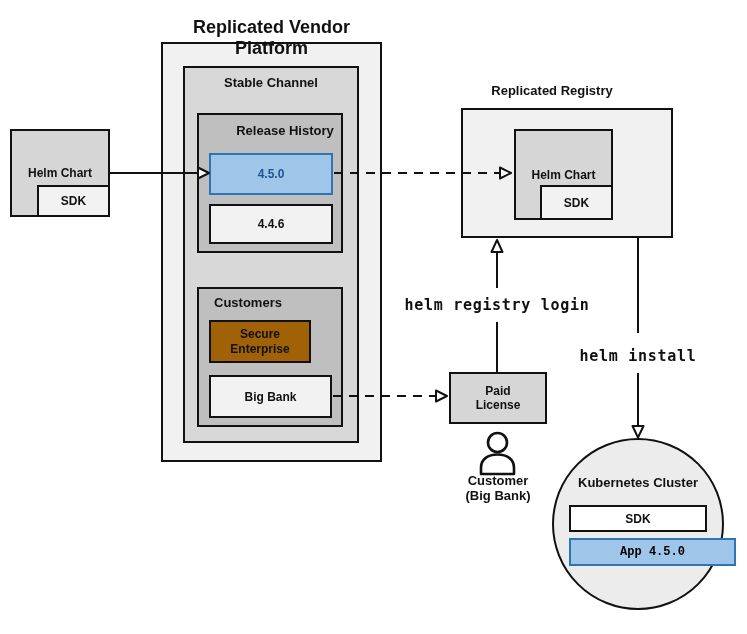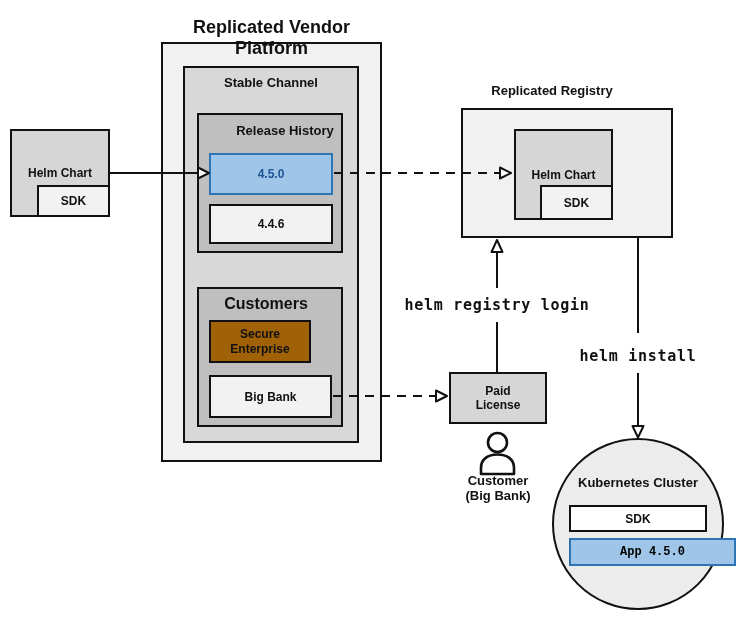--- a/index.html
+++ b/index.html
@@ -42,21 +42,21 @@
 
   
   #cluster{left:552px;top:438px;width:172px;height:172px;border-radius:50%;background:#ececec;}
   #k8s-sdk{left:569px;top:505px;width:138px;height:27px;background:#ffffff;}
   #k8s-app{left:569px;top:538px;width:167px;height:28px;background:#9fc5e8;border-color:#2e75b6;color:#000000;font-family:Liberation Mono, monospace;}
 
   
   #lbl-platform{left:161px;top:17px;width:221px;font-size:18px;}
   #lbl-stable{left:183px;top:75px;width:176px;font-size:13px;}
   #lbl-release{left:197px;top:123px;width:176px;font-size:13px;}
-  #lbl-customers{left:197px;top:295px;width:138px;font-size:16px;}
+  #lbl-customers{left:179px;top:295px;width:138px;font-size:13px;}
   #lbl-registry{left:446px;top:83px;width:212px;font-size:13px;}
   #lbl-cluster{left:552px;top:475px;width:172px;font-size:13px;}
   #lbl-customer{left:438px;top:473px;width:120px;font-size:13px;}
   #lbl-customer span{display:block;}
 
   #cmd-login{left:387px;top:296px;width:220px;}
   #cmd-install{left:528px;top:347px;width:220px;}
 
   #secure span{display:inline-block;max-width:80px;line-height:1.18;}
 

